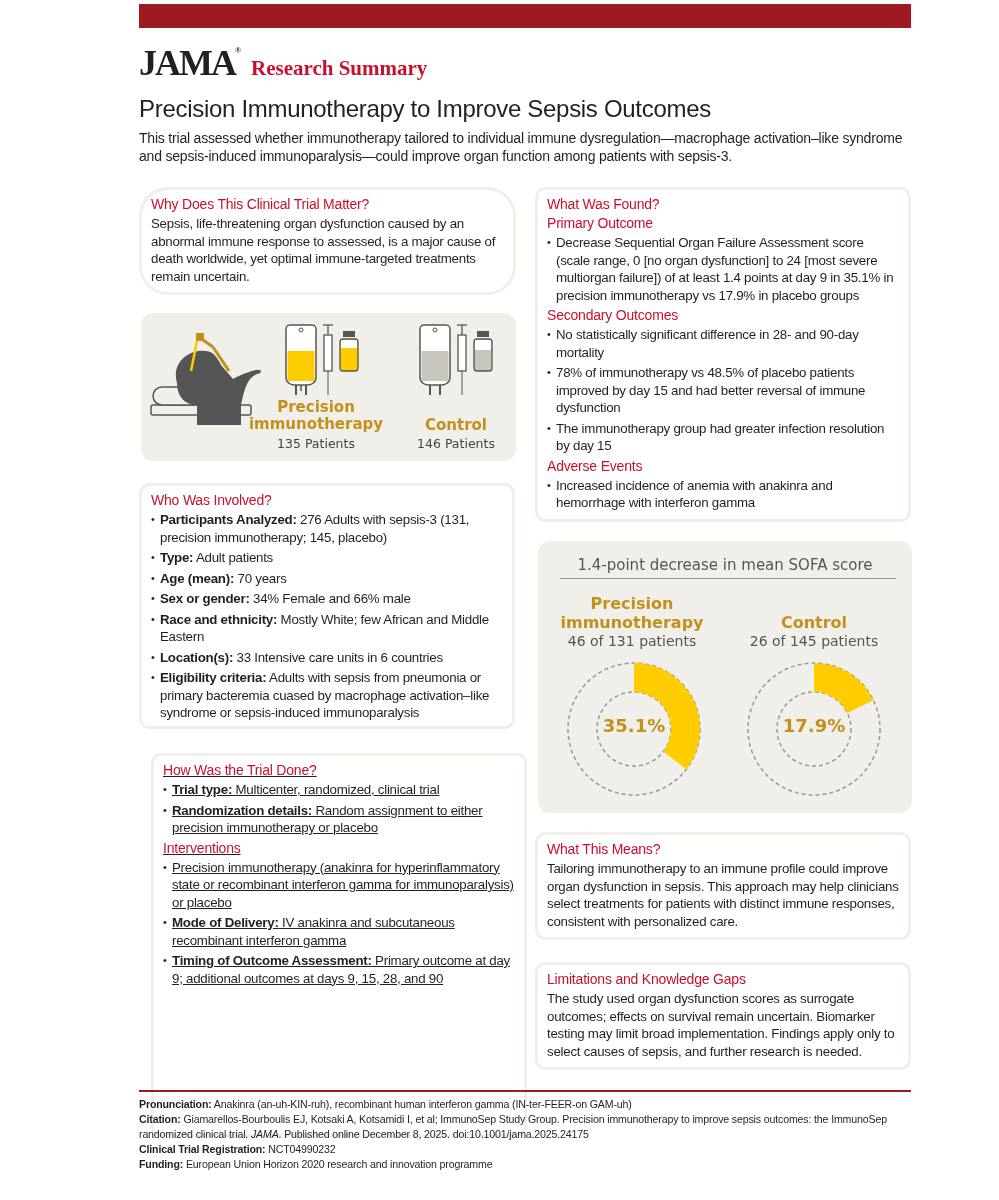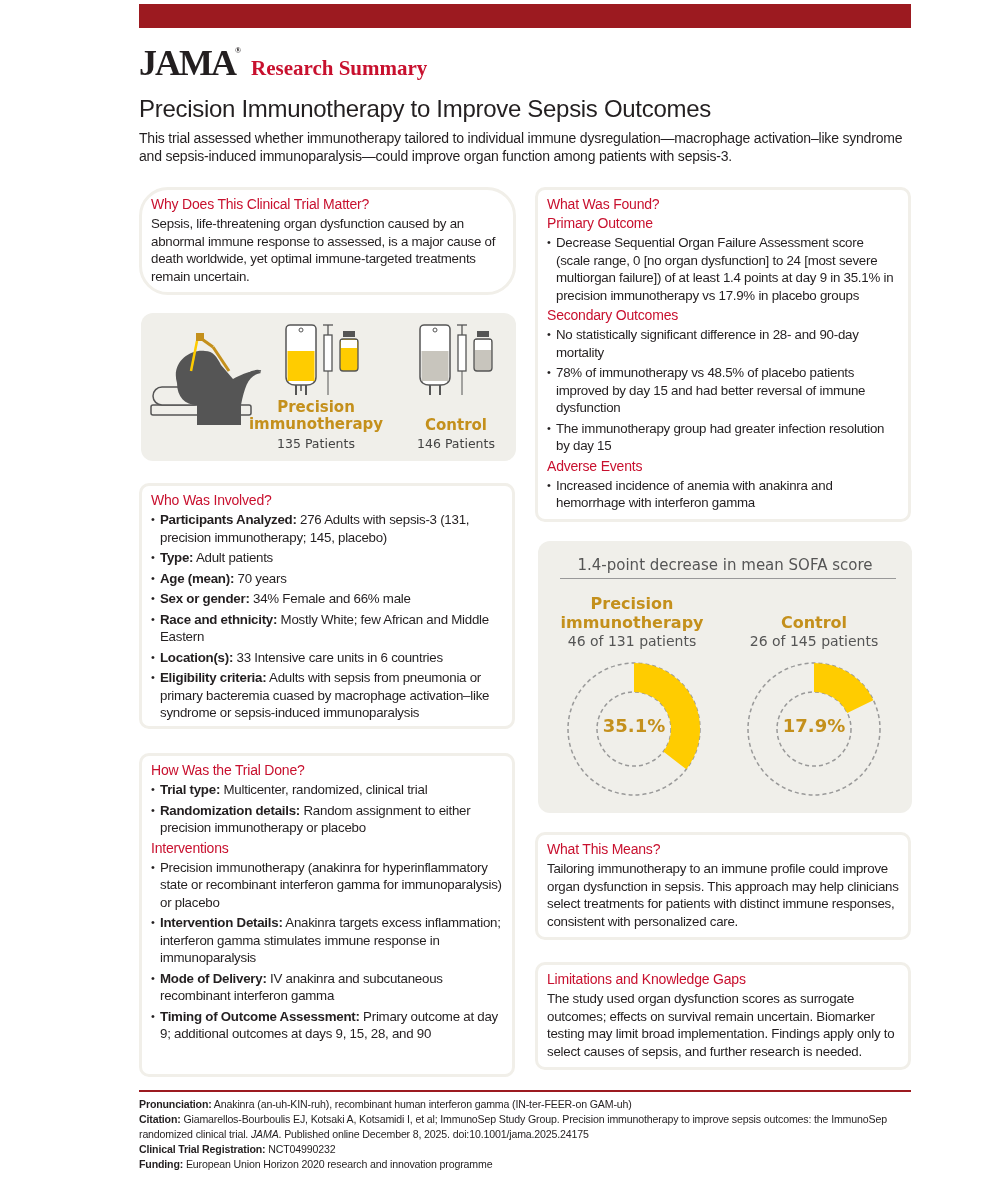--- a/index.html
+++ b/index.html
@@ -139,30 +139,29 @@
     <li><b>Participants Analyzed:</b><span> 276 Adults with sepsis-3 (131, precision immunotherapy; 145, placebo)</span></li>
     <li><b>Type:</b><span> Adult patients</span></li>
     <li><b>Age (mean):</b><span> 70 years</span></li>
     <li><b>Sex or gender:</b><span> 34% Female and 66% male</span></li>
     <li><b>Race and ethnicity:</b><span> Mostly White; few African and Middle Eastern</span></li>
     <li><b>Location(s):</b><span> 33 Intensive care units in 6 countries</span></li>
     <li><b>Eligibility criteria:</b><span> Adults with sepsis from pneumonia or primary bacteremia cuased by macrophage activation–like syndrome or sepsis-induced immunoparalysis</span></li>
   </ul>
 </div>
 
-<div class="card" style="left:139px; top:753px; width:376px; height:324px;">
+<div class="card" style="left:151px; top:753px; width:376px; height:384px;text-decoration:underline;">
   <h2>How Was the Trial Done?</h2>
   <ul>
     <li><b>Trial type:</b><span> Multicenter, randomized, clinical trial</span></li>
     <li><b>Randomization details:</b><span> Random assignment to either precision immunotherapy or placebo</span></li>
   </ul>
   <h3>Interventions</h3>
   <ul>
     <li><span>Precision immunotherapy (anakinra for hyperinflammatory state or recombinant interferon gamma for immunoparalysis) or placebo</span></li>
-    <li><b>Intervention Details:</b><span> Anakinra targets excess inflammation; interferon gamma stimulates immune response in immunoparalysis</span></li>
     <li><b>Mode of Delivery:</b><span> IV anakinra and subcutaneous recombinant interferon gamma</span></li>
     <li><b>Timing of Outcome Assessment:</b><span> Primary outcome at day 9; additional outcomes at days 9, 15, 28, and 90</span></li>
   </ul>
 </div>
 
 <div class="card" style="left:535px; top:187px; width:376px; height:335px;">
   <h2>What Was Found?</h2>
   <h3 style="margin-top:0;">Primary Outcome</h3>
   <ul>
     <li>Decrease Sequential Organ Failure Assessment score (scale range, 0 [no organ dysfunction] to 24 [most severe multiorgan failure]) of at least 1.4 points at day 9 in 35.1% in precision immunotherapy vs 17.9% in placebo groups</li>

